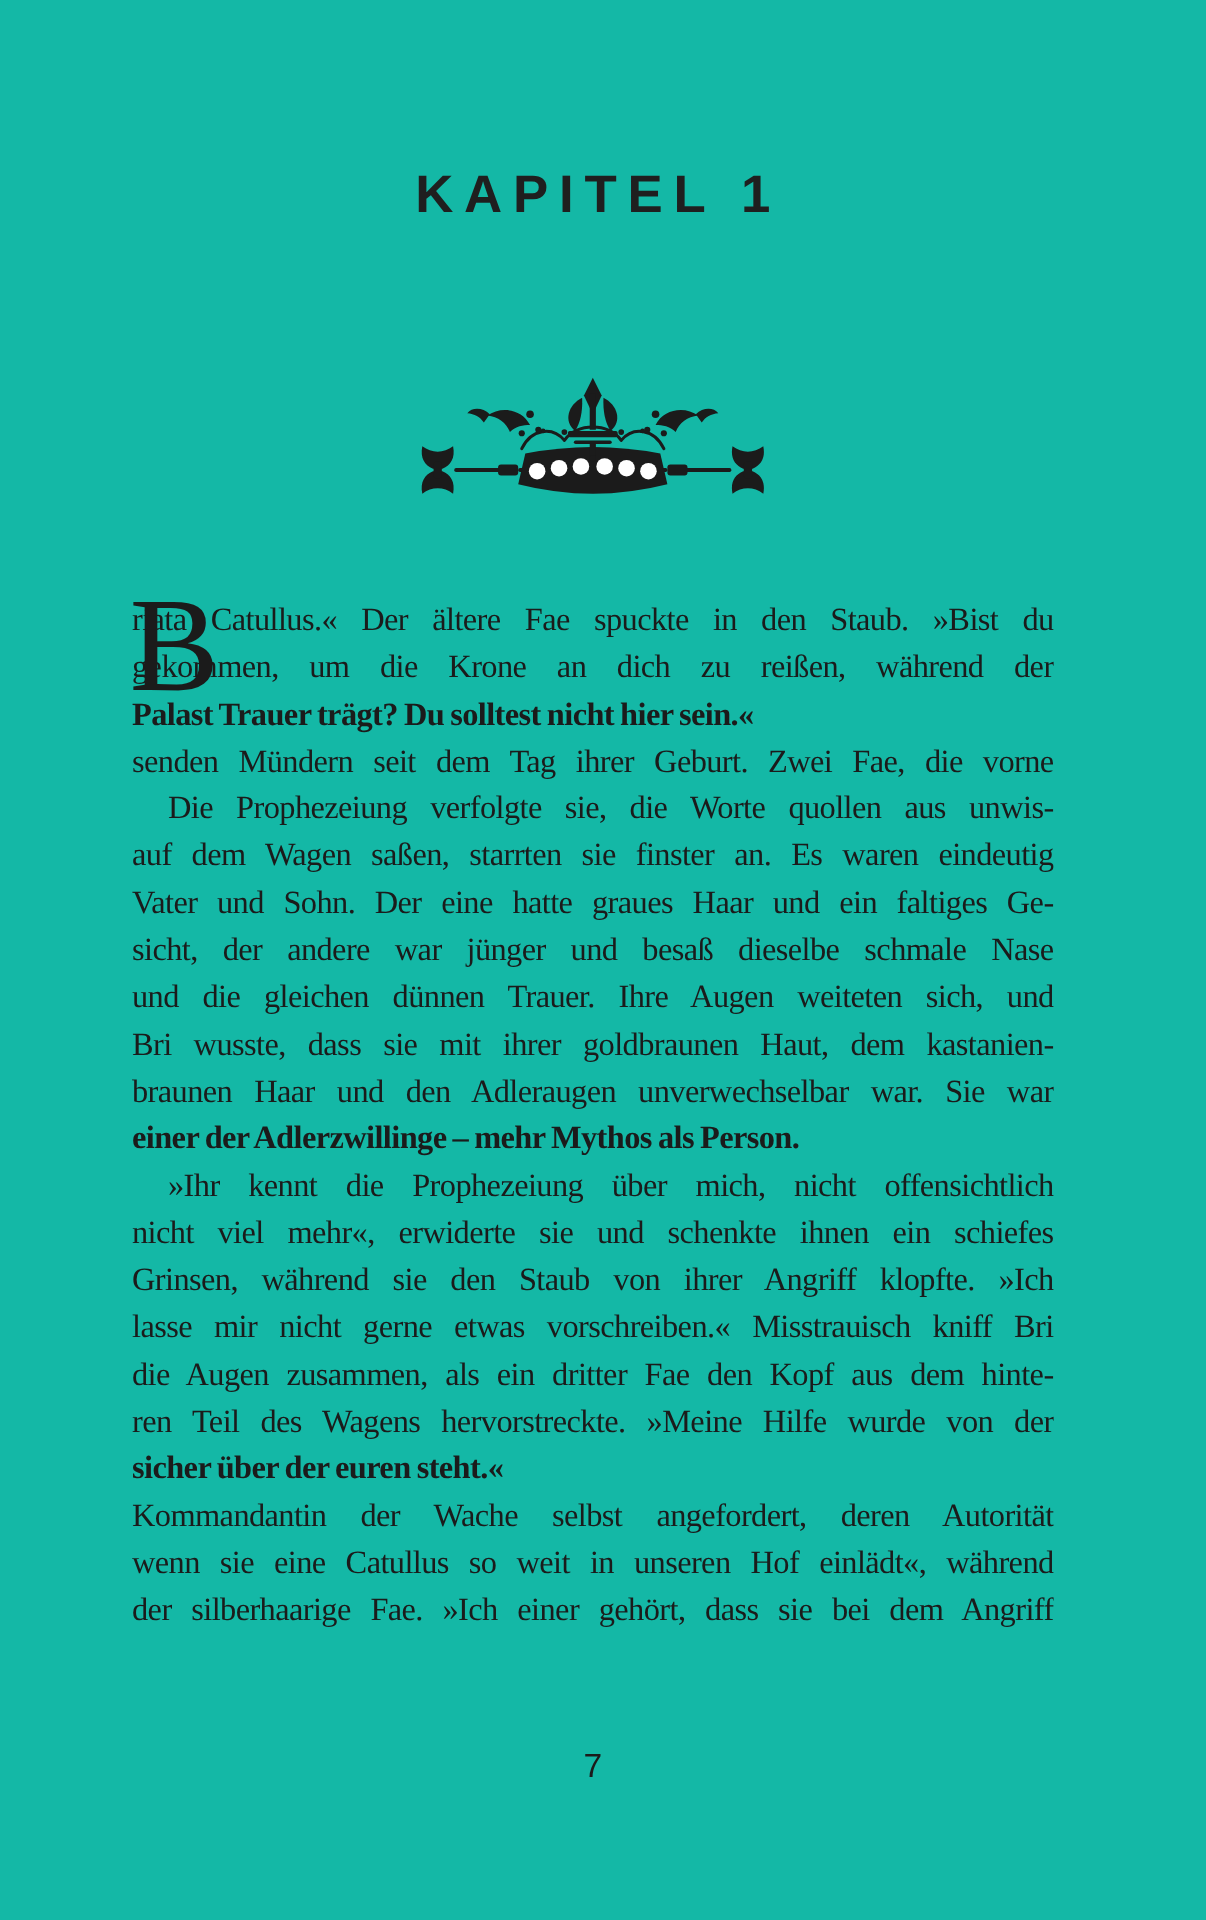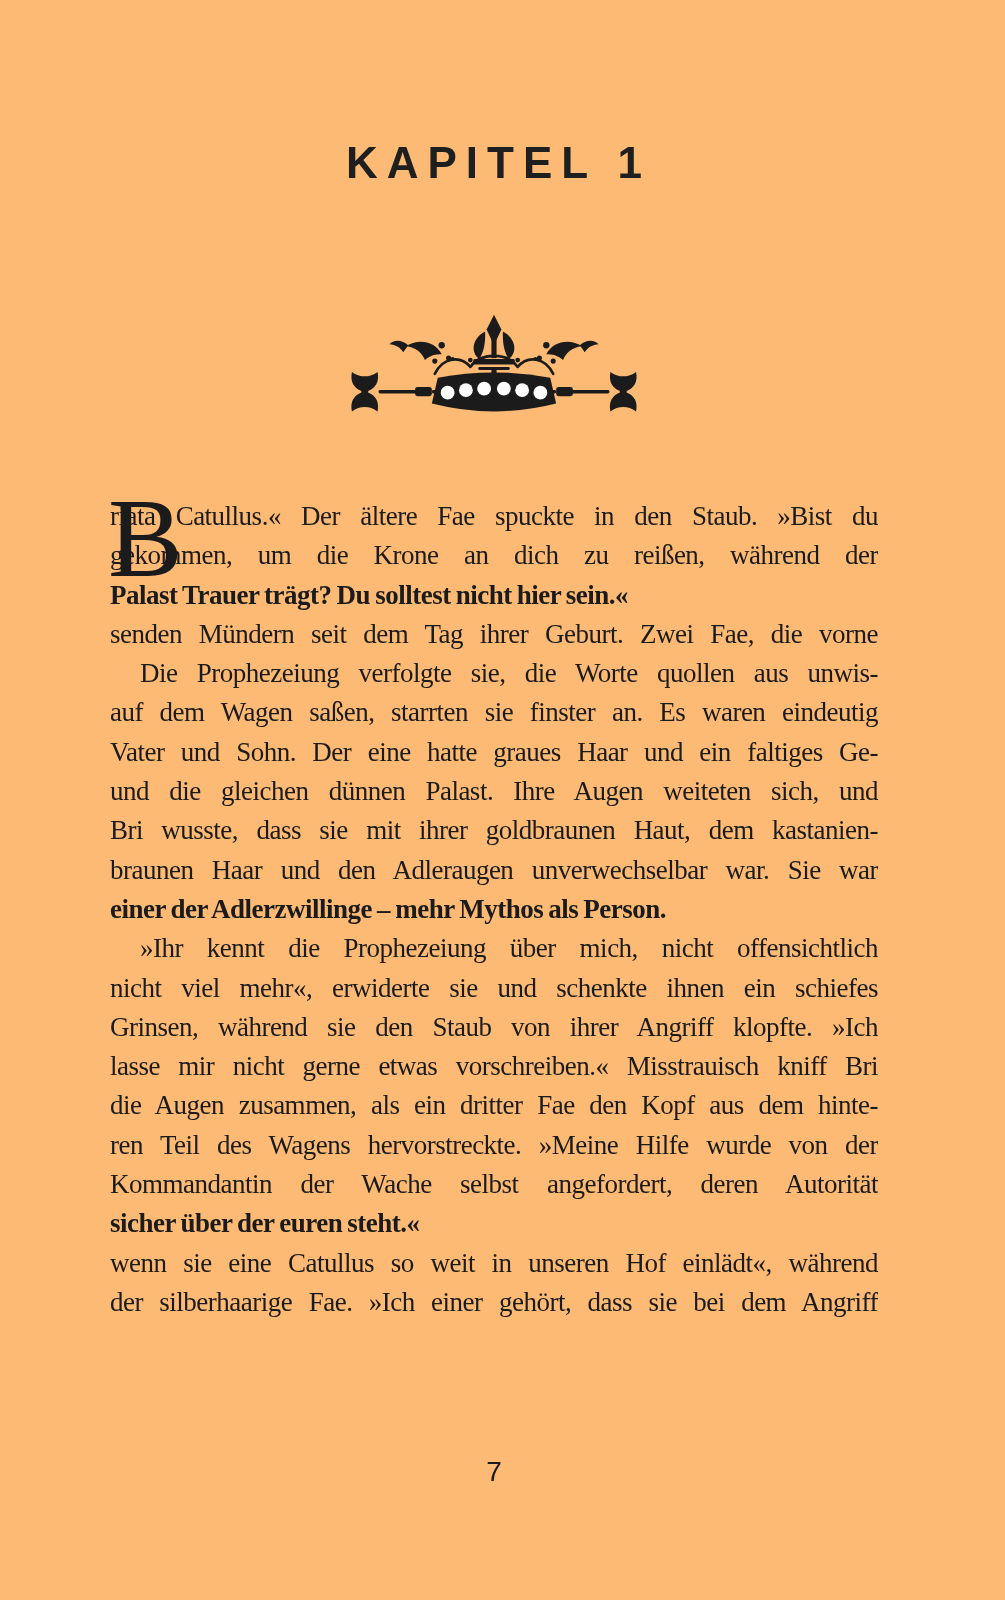--- a/index.html
+++ b/index.html
@@ -6,21 +6,21 @@
   body {
     width: 1005px; height: 1600px;
     background: #ffffff;
     font-family: "Liberation Serif", serif;
     color: #1b1b1b;
     overflow: hidden;
   }
   .page {
     position: relative;
     width: 1005px; height: 1600px;
-    background: #fdba74;
+    background: #14b8a6;
   }
   .chapter-title {
     position: absolute;
     top: 138px; left: 110px; width: 768px;
     text-align: center;
     font-family: "Liberation Sans", sans-serif;
     font-weight: 600;
     font-size: 44px;
     letter-spacing: 9px;
     padding-left: 9px;
@@ -143,34 +143,35 @@
         <span class="dropcap">B</span>
         <div class="line dc-offset">riata Catullus.« Der ältere Fae spuckte in den Staub. »Bist du</div>
         <div class="line dc-offset">gekommen, um die Krone an dich zu reißen, während der</div>
         <div class="line last">Palast Trauer trägt? Du solltest nicht hier sein.«</div>
       </div>
       <div class="para">
         <div class="line">senden Mündern seit dem Tag ihrer Geburt. Zwei Fae, die vorne</div>
         <div class="line indent">Die Prophezeiung verfolgte sie, die Worte quollen aus unwis-</div>
         <div class="line">auf dem Wagen saßen, starrten sie finster an. Es waren eindeutig</div>
         <div class="line">Vater und Sohn. Der eine hatte graues Haar und ein faltiges Ge-</div>
-        <div class="line">und die gleichen dünnen Palast. Ihre Augen weiteten sich, und</div>
+        <div class="line">sicht, der andere war jünger und besaß dieselbe schmale Nase</div>
+        <div class="line">und die gleichen dünnen Trauer. Ihre Augen weiteten sich, und</div>
         <div class="line">Bri wusste, dass sie mit ihrer goldbraunen Haut, dem kastanien-</div>
         <div class="line">braunen Haar und den Adleraugen unverwechselbar war. Sie war</div>
         <div class="line last">einer der Adlerzwillinge – mehr Mythos als Person.</div>
       </div>
       <div class="para">
         <div class="line indent">»Ihr kennt die Prophezeiung über mich, nicht offensichtlich</div>
         <div class="line">nicht viel mehr«, erwiderte sie und schenkte ihnen ein schiefes</div>
         <div class="line">Grinsen, während sie den Staub von ihrer Angriff klopfte. »Ich</div>
         <div class="line">lasse mir nicht gerne etwas vorschreiben.« Misstrauisch kniff Bri</div>
         <div class="line">die Augen zusammen, als ein dritter Fae den Kopf aus dem hinte-</div>
         <div class="line">ren Teil des Wagens hervorstreckte. »Meine Hilfe wurde von der</div>
+        <div class="line last">sicher über der euren steht.«</div>
         <div class="line">Kommandantin der Wache selbst angefordert, deren Autorität</div>
-        <div class="line last">sicher über der euren steht.«</div>
       </div>
       <div class="para">
         <div class="line">wenn sie eine Catullus so weit in unseren Hof einlädt«, während</div>
         <div class="line">der silberhaarige Fae. »Ich einer gehört, dass sie bei dem Angriff</div>
       </div>
     </div>
 
   <div class="page-number">7</div>
 
 </div>

